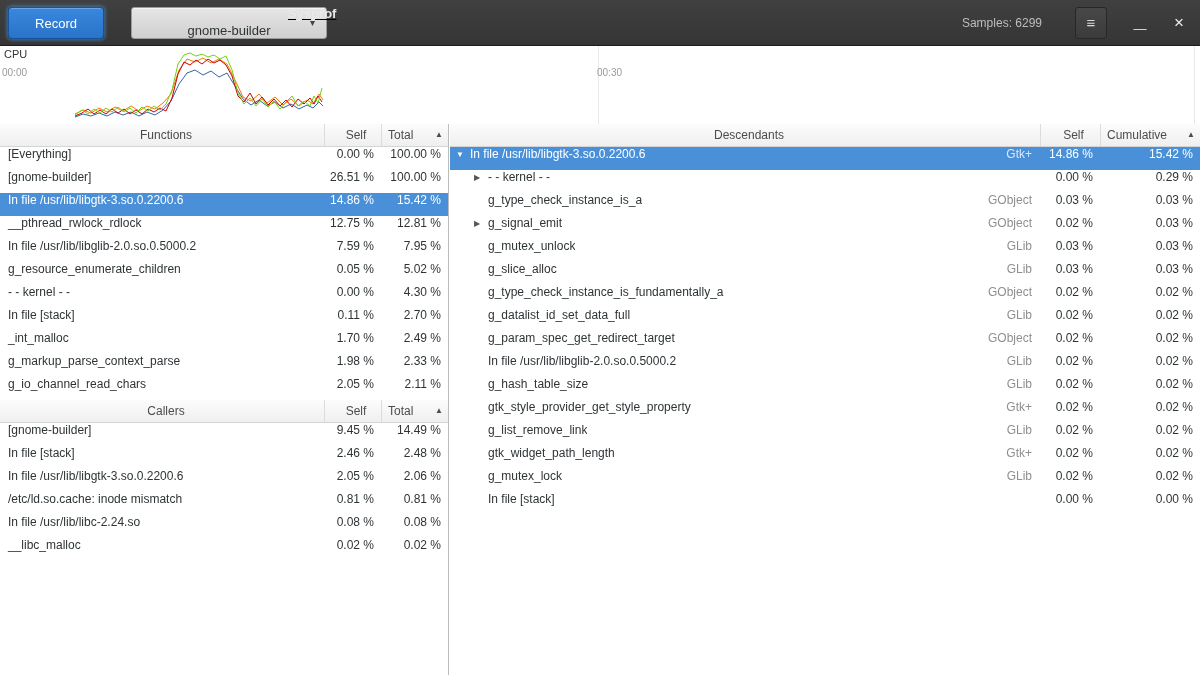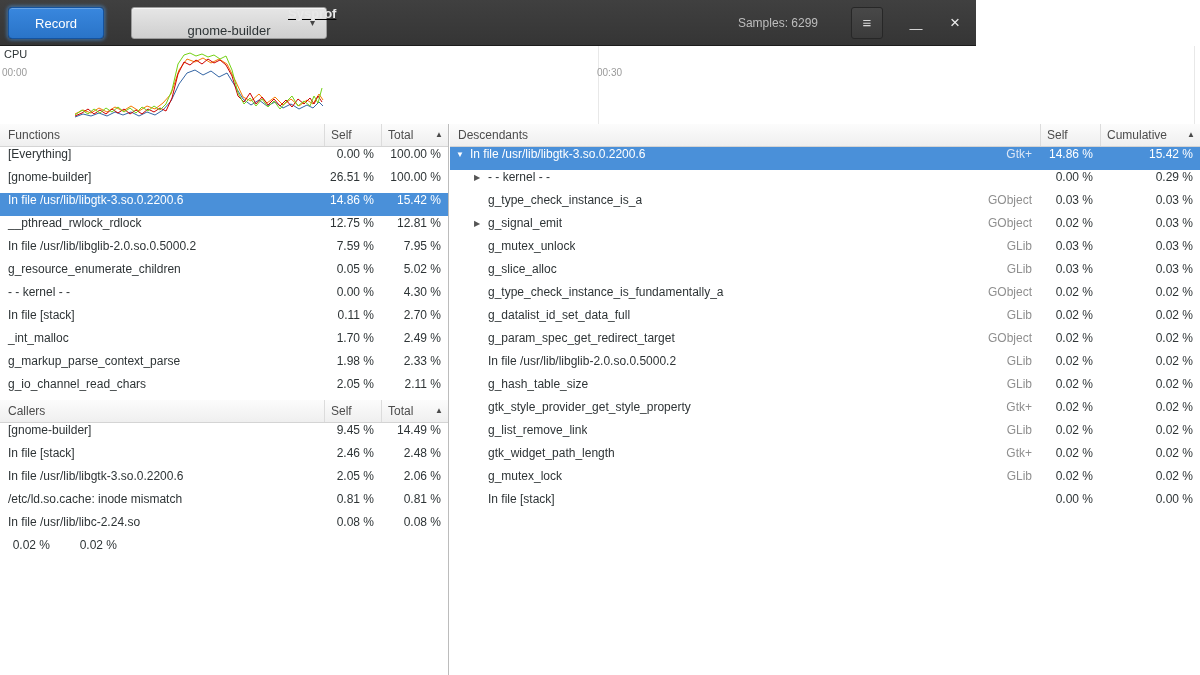--- a/index.html
+++ b/index.html
@@ -1,21 +1,21 @@
 <!DOCTYPE html>
 <html style="--color-selection: #4a90d9; --color-record_button: #3987de;"><head>
 <meta charset="utf-8">
 <style>
   * { margin:0; padding:0; box-sizing:border-box; }
   html,body { width:1200px; height:675px; overflow:hidden; background:#fff;
               font-family:"Liberation Sans", sans-serif; }
   body { position:relative; }
 
   
-  .headerbar { position:absolute; top:0; left:0; width:976px; height:46px;
+  .headerbar { position:absolute; top:0; left:0; width:1200px; height:46px;
     background:linear-gradient(#404040,#353535); border-bottom:1px solid #1c1c1c; }
   .record-btn { position:absolute; left:8px; top:7px; width:96px; height:32px;
     background:linear-gradient(var(--color-record_button,#3987de),#2a74c8);
     border:1px solid #15539e; border-radius:4px; color:#fff; font-size:13px;
     font-family:inherit; box-shadow:inset 0 1px rgba(255,255,255,.25), 0 0 3px 2px rgba(74,144,217,.45); }
   .process-combo { position:absolute; left:131px; top:7px; width:196px; height:32px;
     background:linear-gradient(#e6e6e6,#cfcfcf); border:1px solid #9b9b9b; border-radius:3px;
     color:#2e3436; font-size:13px; font-family:inherit; display:flex; align-items:flex-end;
     justify-content:center; box-shadow:inset 0 1px rgba(255,255,255,.6); }
   .combo-arrow { position:absolute; right:11px; top:9px; font-size:10px; color:#444; }
@@ -43,21 +43,21 @@
 
   
   .main { position:absolute; top:124px; left:0; width:1200px; height:551px;
     background:#fff; font-size:12px; color:#2e3436; }
   .left-panel { position:absolute; left:0; top:0; width:449px; height:551px;
     border-right:1px solid #bcbcbc; }
   .right-panel { position:absolute; left:450px; top:0; width:750px; height:551px; }
 
   .thead { display:flex; height:23px; background:linear-gradient(#fcfcfc,#efefef);
     border-bottom:1px solid #d4d4d4; color:#4c4c4c; }
-  .hcell { line-height:22px; white-space:nowrap; overflow:hidden; }
+  .hcell { line-height:22px; white-space:nowrap; overflow:hidden;text-align:center; }
   .thead .sep { border-left:1px solid #dcdcdc; }
   .thead .name { padding-left:8px; }
   .thead .self, .thead .total, .thead .cum { padding-left:6px; }
   .sorted { display:flex; align-items:center; justify-content:space-between; padding-right:5px; }
   .sort-arrow { font-size:8px; color:#4a4a4a; }
 
   .trow { display:flex; height:23px; align-items:flex-start; }
   .c.name { flex:1; padding-left:8px; white-space:nowrap; overflow:hidden; }
   .num { text-align:right; padding-right:7px; white-space:nowrap; }
   .left-panel .self { width:57px; }
@@ -229,20 +229,21 @@
             <div class="c total num">0.81 %</div>
           </div>
 
           <div class="trow">
             <div class="c name">In file /usr/lib/libc-2.24.so</div>
             <div class="c self num">0.08 %</div>
             <div class="c total num">0.08 %</div>
           </div>
 
           <div class="trow">
+            <div class="c name">__libc_malloc</div>
             <div class="c self num">0.02 %</div>
             <div class="c total num">0.02 %</div>
           </div>
 
       </div>
     </div>
 
   </div>
 
   <div class="right-panel">

